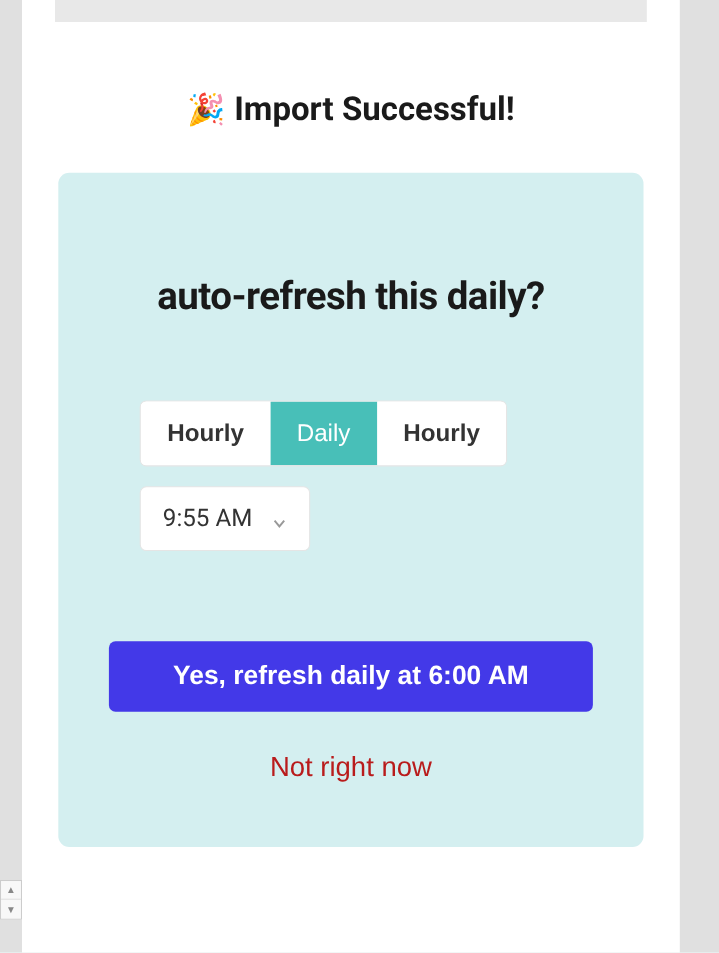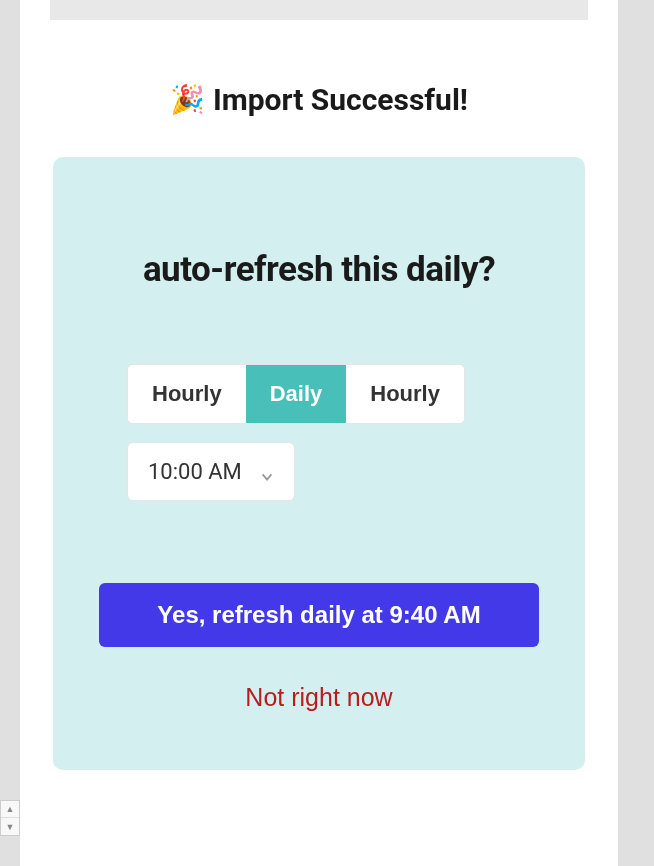--- a/index.html
+++ b/index.html
@@ -83,21 +83,21 @@
       font-size: 22px;
       font-weight: 700;
       background: #ffffff;
       border: none;
       cursor: pointer;
       color: #333;
     }
     .segment-button.active {
       background: #48bfb8;
       color: #ffffff;
-      font-weight: 700;
+      font-weight: 400;
     }
     .time-dropdown {
       display: inline-flex;
       align-items: center;
       background: #ffffff;
       border: 1px solid #e5e5e5;
       border-radius: 6px;
       padding: 16px 20px;
       font-size: 22px;
       color: #333;
@@ -190,31 +190,31 @@
       </div>
 
       <div class="controls-row">
         <div class="segment-group">
           <button class="segment-button">Hourly</button>
           <button class="segment-button active">Daily</button>
           <button class="segment-button">Hourly</button>
         </div>
         <div style="width:100%"></div>
         <div class="time-dropdown">
-          <span>10:00 AM</span>
+          <span>9:55 AM</span>
           <span class="chevron-down">
             <svg viewBox="0 0 16 16">
                 <polyline points="3,5 8,11 13,5"></polyline>
               </svg>
           </span>
         </div>
       </div>
 
       <div class="button-section">
-        <button class="primary-button">Yes, refresh daily at 9:40 AM</button>
+        <button class="primary-button">Yes, refresh daily at 6:00 AM</button>
         <button class="secondary-link">Not right now</button>
       </div>
     </div>
   </div>
 
   <div class="spinner-controls">
     <button class="spinner-btn">▲</button>
     <button class="spinner-btn">▼</button>
   </div>
 </div>

